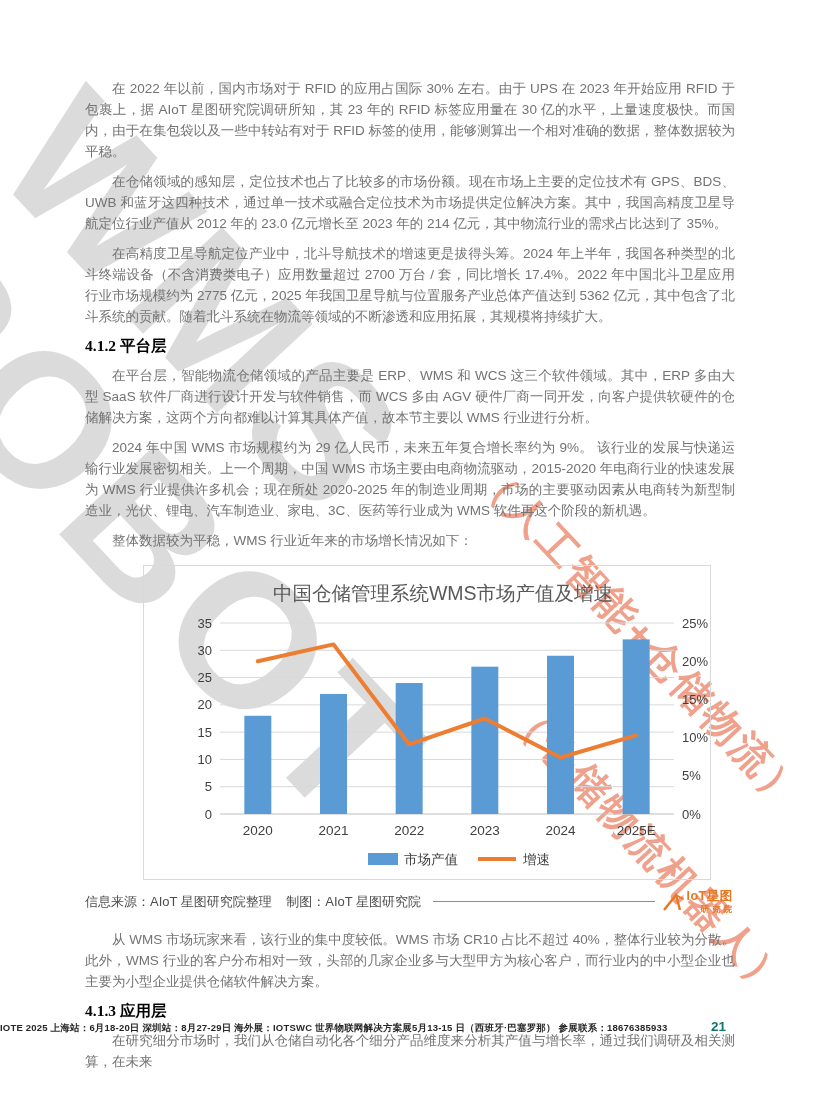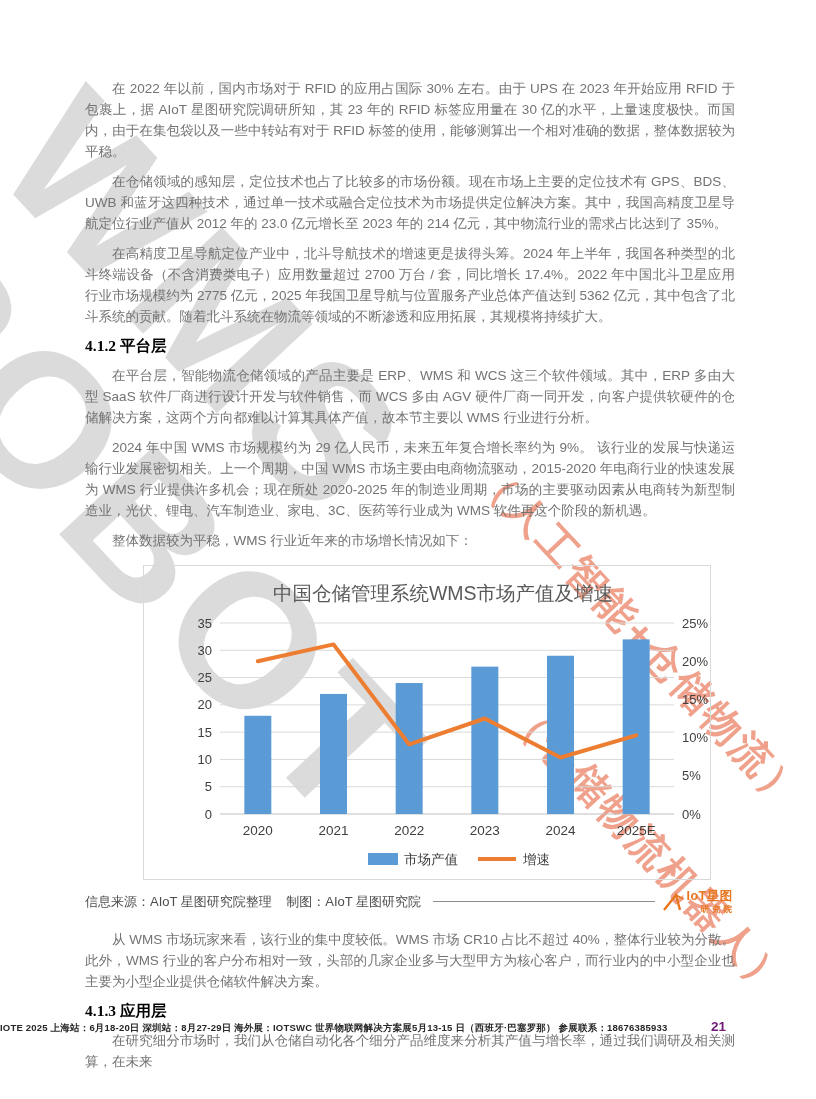--- a/index.html
+++ b/index.html
@@ -54,21 +54,21 @@
   .logo-t1{font-size:12.5px;font-weight:bold;color:#E87722;letter-spacing:0.5px;}
   .logo-t2{font-size:8.5px;font-weight:bold;color:#E87722;letter-spacing:3px;margin:2px 0 0 14px;}
   
   .footer{
     position:absolute;left:0;right:0;top:1022px;z-index:1;
     display:flex;align-items:center;justify-content:flex-start;
   }
   .footer-text{font-size:9.5px;font-weight:600;color:#262626;letter-spacing:0.2px;}
   .page-number{
     position:absolute;right:90px;top:-3px;
-    font-size:13.5px;font-weight:bold;color:#701a75;
+    font-size:13.5px;font-weight:bold;color:#0f766e;
   }
 </style>
 </head>
 <body>
 
 <div class="page">
 
   <div class="watermark">
     <div class="wm-latin">WMS
 ROBOT</div>

